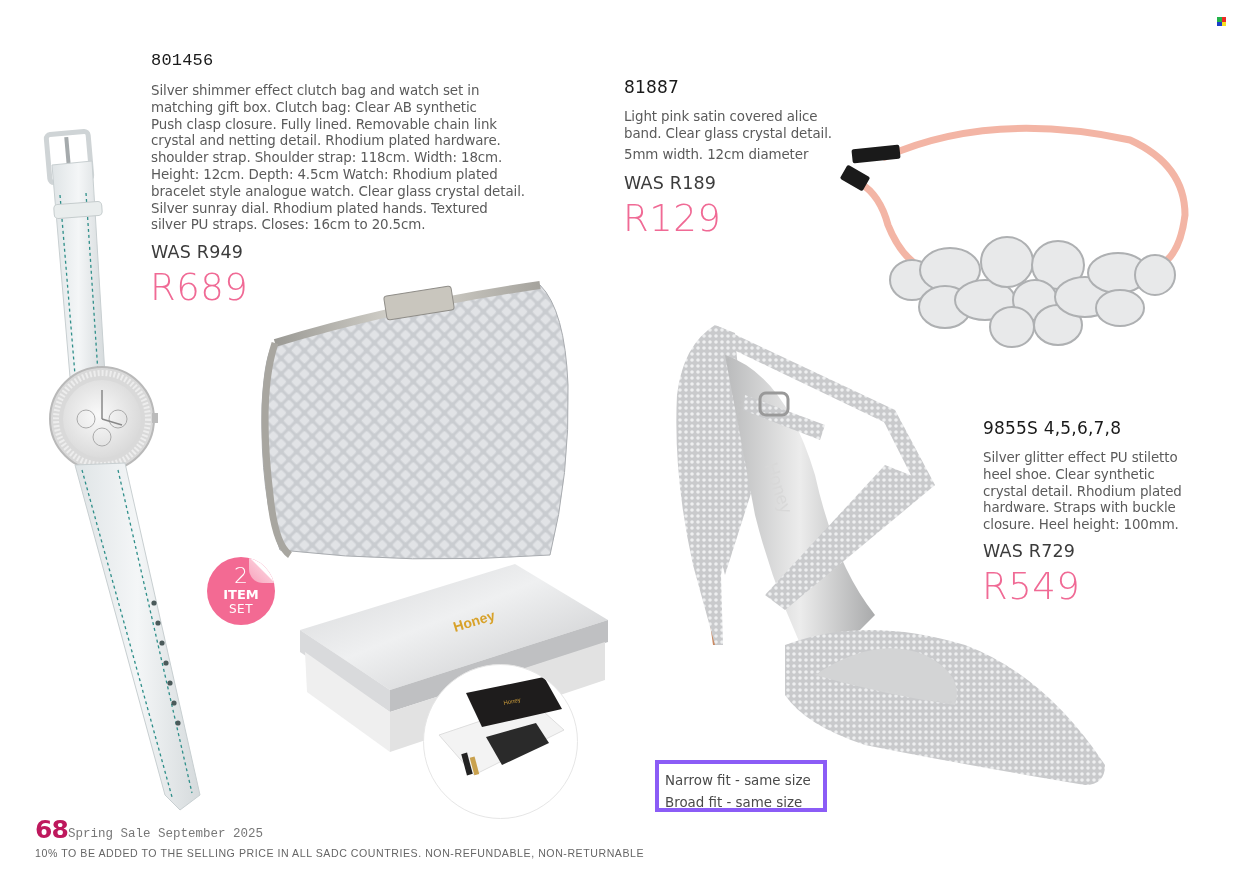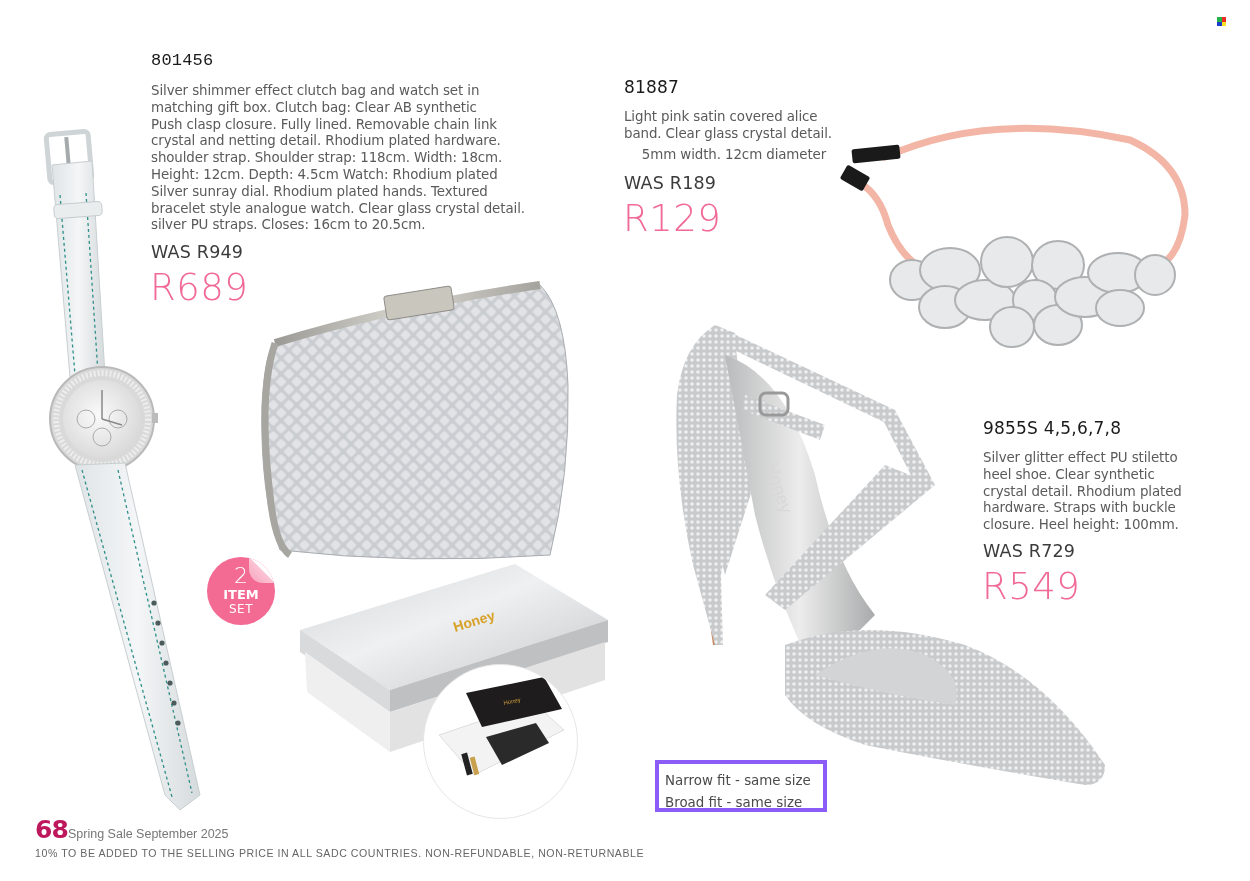--- a/index.html
+++ b/index.html
@@ -24,21 +24,21 @@
   .badge .num { position: absolute; left: 0; right: 0; top: 8px; font-size: 22px; line-height: 22px; font-weight: 300; }
   .badge .item { position: absolute; left: 0; right: 0; top: 31px; font-size: 13px; font-weight: bold; line-height: 14px; }
   .badge .set { position: absolute; left: 0; right: 0; top: 46px; font-size: 12px; line-height: 13px; letter-spacing: 0.5px; }
 
   
   .fitbox { left: 655px; top: 760px; width: 172px; height: 52px; border: 4px solid #8b5cf6; padding: 6px 6px; background: rgba(255,255,255,0.9); }
   .fitbox div { font-size: 13.4px; color: #4a4a4a; line-height: 22px; }
 
   
   .page-num { left: 35px; top: 815px; font-size: 25px; color: #be185d; font-weight: 700; letter-spacing: -1px; }
-  .issue { left: 68px; top: 827px; font-family: Liberation Sans, sans-serif; font-size: 12.5px; color: #777; }
+  .issue { left: 68px; top: 827px; font-family: Liberation Mono, monospace; font-size: 12.5px; color: #777; }
   .disclaimer { left: 35px; top: 847px; font-family: "Liberation Sans", sans-serif; font-size: 10.6px; color: #666; letter-spacing: 0.55px; }
 
   
   .img { position: absolute; }
 </style>
 </head>
 <body>
 
 <div class="abs logo">
   <span style="background:#22b34a"></span>
@@ -145,32 +145,32 @@
 </div>
 
 <div class="abs code" style="left:151px;top:51px;font-family:Liberation Mono, monospace;">801456</div>
 <div class="abs desc" style="left:151px;top:83px;width:390px;">
   <div>Silver shimmer effect clutch bag and watch set in</div>
   <div>matching gift box. Clutch bag: Clear AB synthetic</div>
   <div>Push clasp closure. Fully lined. Removable chain link</div>
   <div>crystal and netting detail. Rhodium plated hardware.</div>
   <div>shoulder strap. Shoulder strap: 118cm. Width: 18cm.</div>
   <div>Height: 12cm. Depth: 4.5cm Watch: Rhodium plated</div>
+  <div>bracelet style analogue watch. Clear glass crystal detail.</div>
   <div>Silver sunray dial. Rhodium plated hands. Textured</div>
-  <div>bracelet style analogue watch. Clear glass crystal detail.</div>
   <div>silver PU straps. Closes: 16cm to 20.5cm.</div>
 </div>
 <div class="abs was" style="left:151px;top:242px;">WAS R949</div>
 <div class="abs price" style="left:150px;top:266px;">R689</div>
 
 <div class="abs code" style="left:624px;top:77px;">81887</div>
 <div class="abs desc" style="left:624px;top:109px;width:220px;">
   <div>Light pink satin covered alice</div>
   <div>band. Clear glass crystal detail.</div>
-  <div style="margin-top:4px;text-align:center;">5mm width. 12cm diameter</div>
+  <div style="margin-top:4px;">5mm width. 12cm diameter</div>
 </div>
 <div class="abs was" style="left:624px;top:173px;">WAS R189</div>
 <div class="abs price" style="left:623px;top:197px;">R129</div>
 
 <svg class="img" style="left:840px;top:115px;" width="390" height="250" viewBox="0 0 390 250">
   <path d="M45 42 Q150 -5 290 25 Q345 50 345 100 Q340 140 320 150" fill="none" stroke="#f3b5a5" stroke-width="7" stroke-linecap="round"></path>
   <path d="M20 68 Q40 80 48 110 Q60 140 80 152" fill="none" stroke="#f3b5a5" stroke-width="7" stroke-linecap="round"></path>
   <rect x="12" y="32" width="48" height="14" rx="2" fill="#1a1a1a" transform="rotate(-6 36 39)"></rect>
   <rect x="2" y="55" width="26" height="16" rx="2" fill="#1a1a1a" transform="rotate(30 15 63)"></rect>
   <g fill="#e8e9ea" stroke="#aeb0b2" stroke-width="2">

